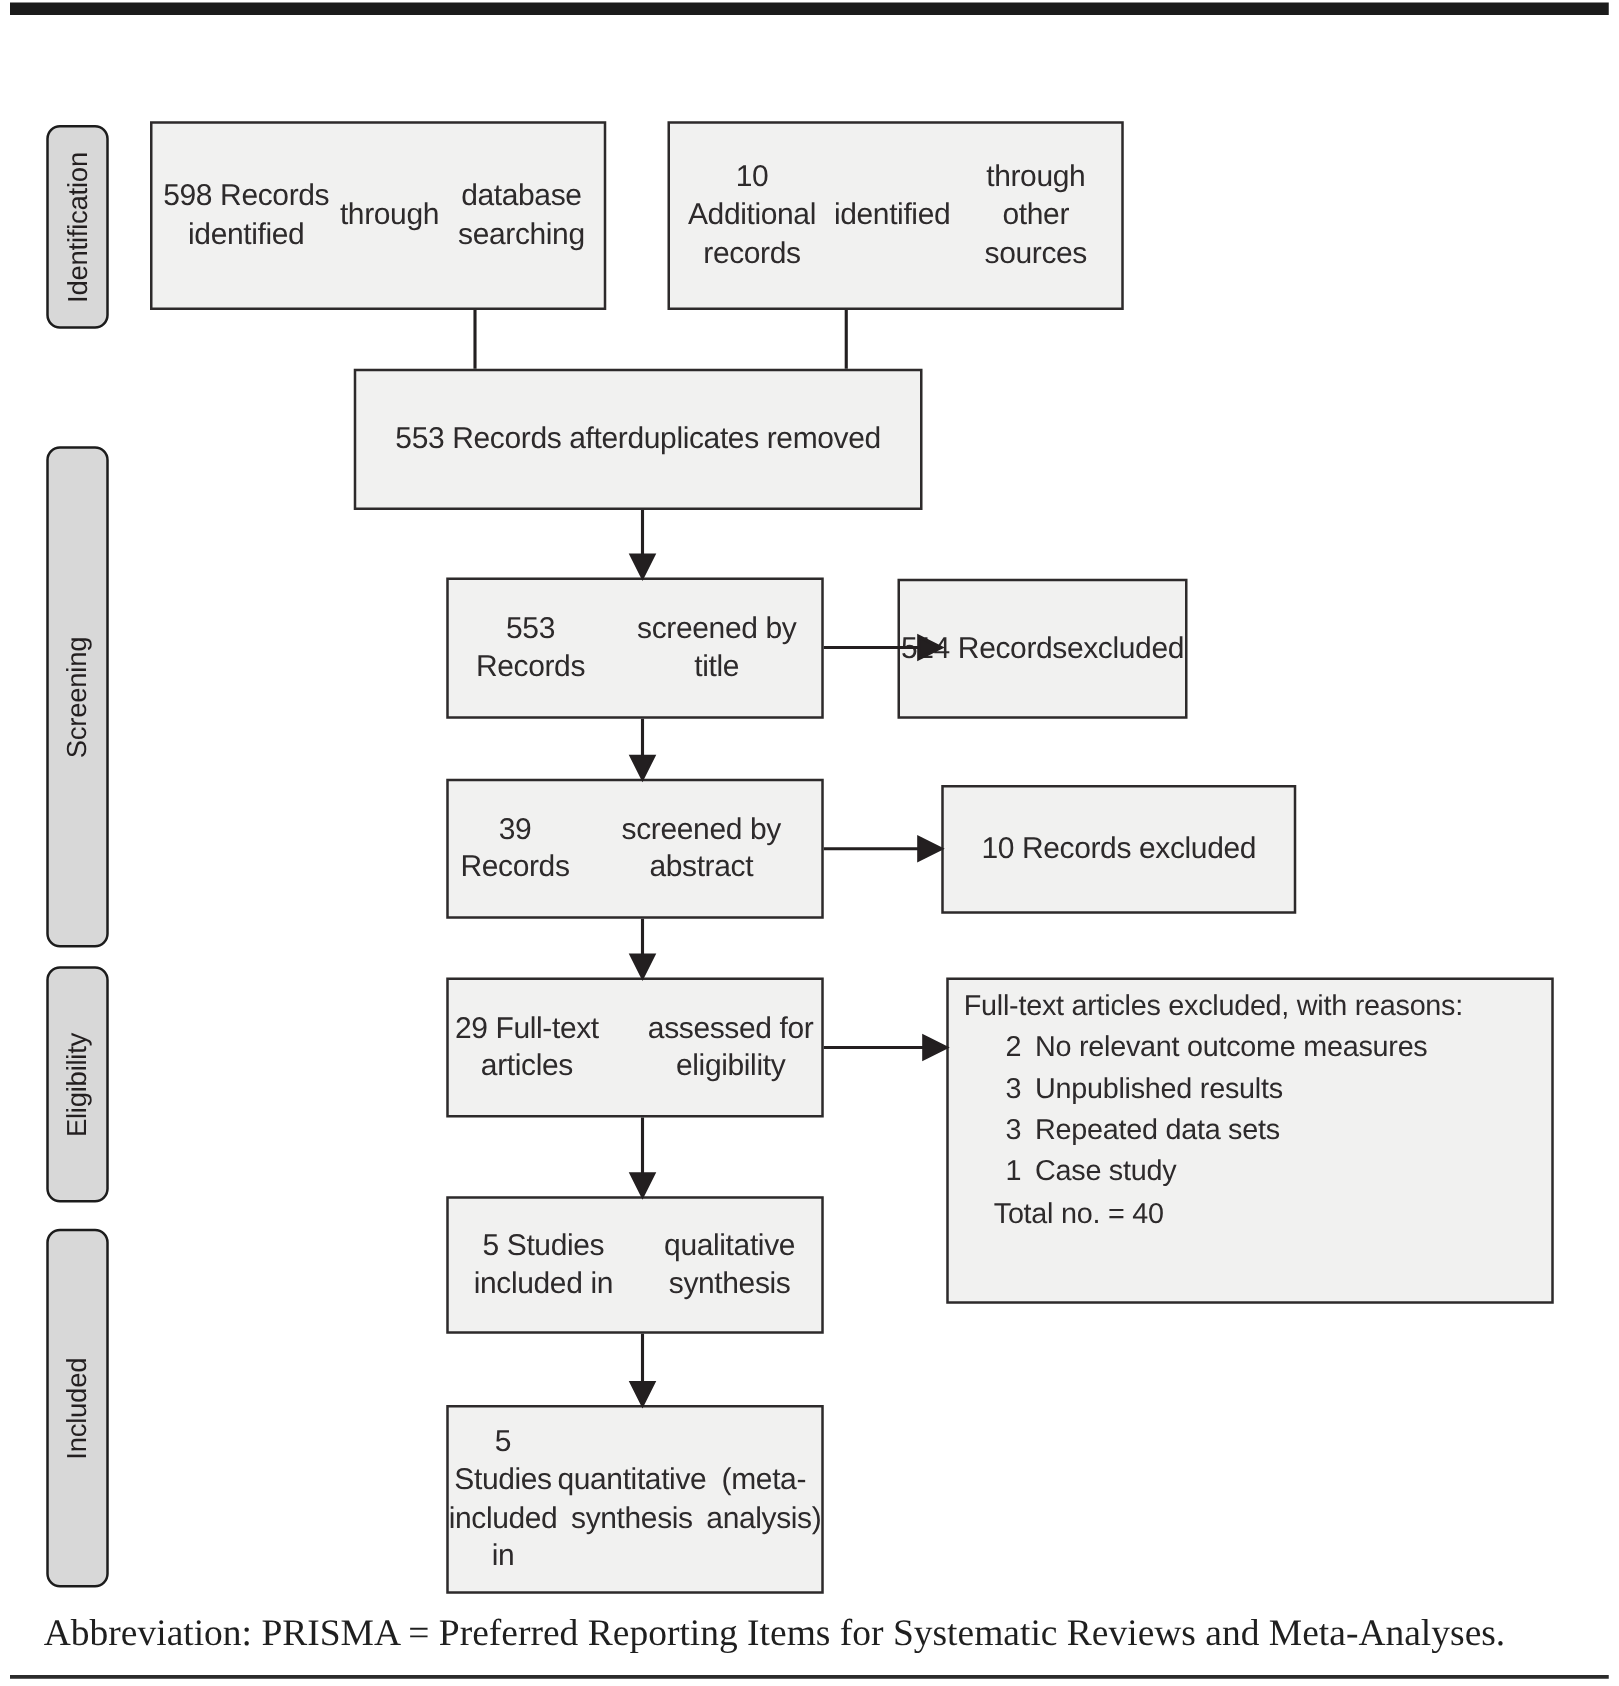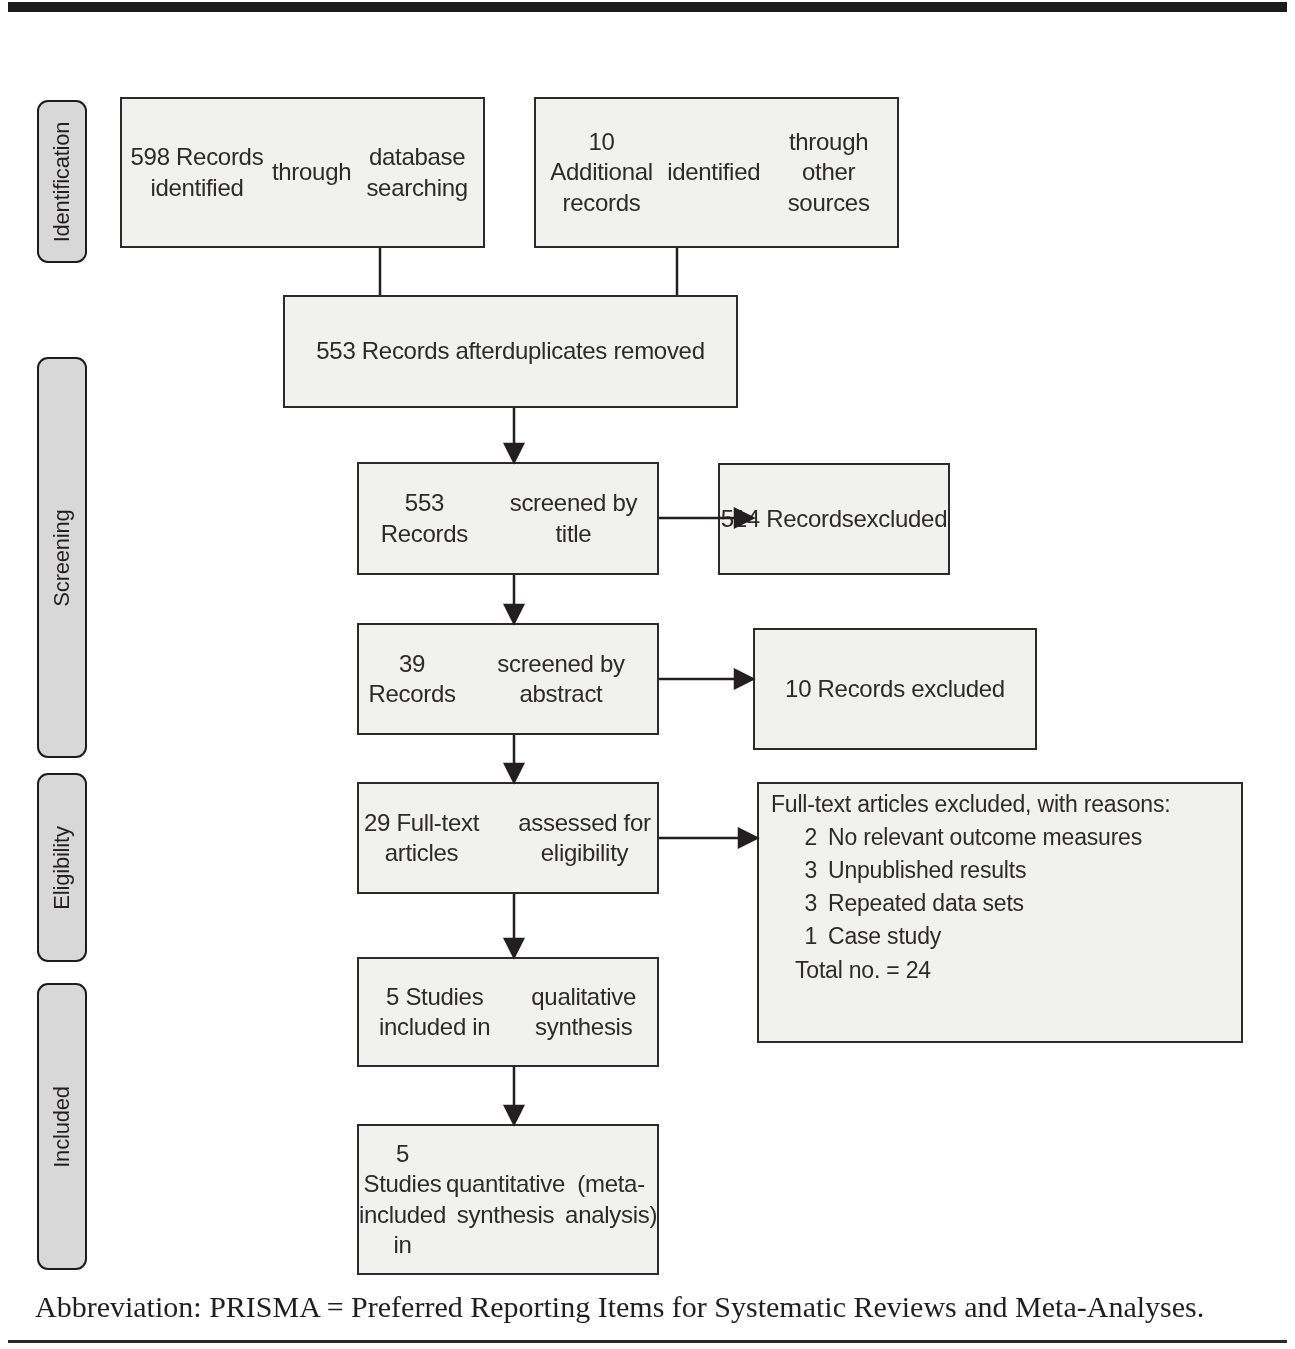--- a/index.html
+++ b/index.html
@@ -87,21 +87,21 @@
   <div class="fbox" style="left:718px; top:463px; width:232px; height:112px;">
     <div>514 Records</div>
     <div>excluded</div>
   </div>
 
   <div class="fbox" style="left:357px; top:623px; width:302px; height:112px;">
     <div>39 Records</div>
     <div>screened by abstract</div>
   </div>
 
-  <div class="fbox" style="left:753px; top:628px; width:284px; height:122px;">
+  <div class="fbox" style="left:753px; top:628px; width:284px; height:103px;">
     <div>10 Records excluded</div>
   </div>
 
   <div class="fbox" style="left:357px; top:782px; width:302px; height:112px;gap:28px;">
     <div>29 Full-text articles</div>
     <div>assessed for eligibility</div>
   </div>
 
   <div class="rbox" style="left:757px; top:782px; width:486px; height:261px;">
     <div class="reason-heading">Full-text articles excluded, with reasons:</div>
@@ -114,21 +114,21 @@
       <span class="reason-label">Unpublished results</span>
     </div>
     <div class="reason-row">
       <span class="reason-num">3</span>
       <span class="reason-label">Repeated data sets</span>
     </div>
     <div class="reason-row">
       <span class="reason-num">1</span>
       <span class="reason-label">Case study</span>
     </div>
-    <div class="reason-total">Total no. = 24</div>
+    <div class="reason-total">Total no. = 40</div>
   </div>
 
   <div class="fbox" style="left:357px; top:957px; width:302px; height:110px;">
     <div>5 Studies included in</div>
     <div>qualitative synthesis</div>
   </div>
 
   <div class="fbox" style="left:357px; top:1124px; width:302px; height:151px;">
     <div>5 Studies included in</div>
     <div>quantitative synthesis</div>

